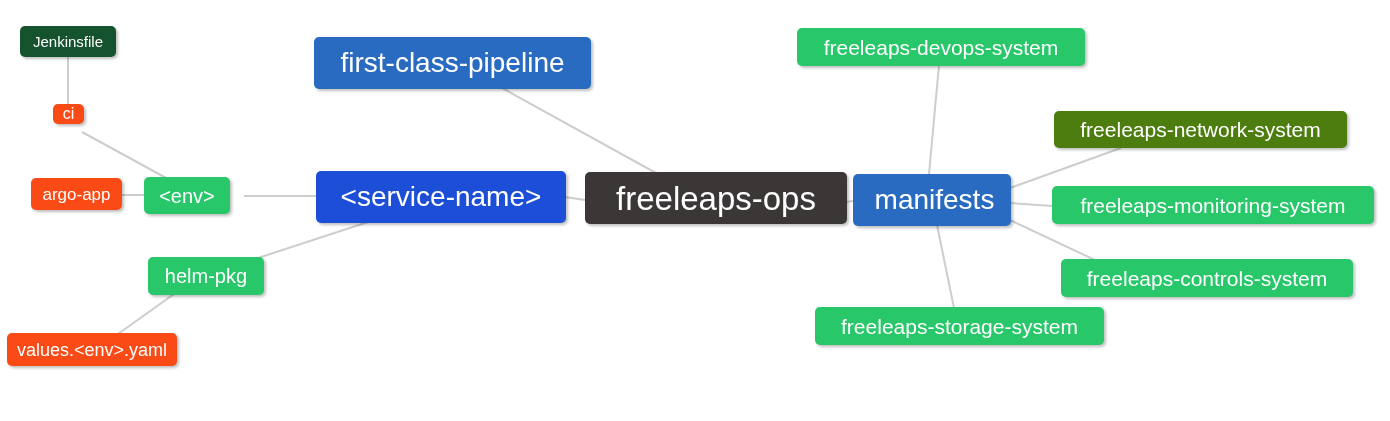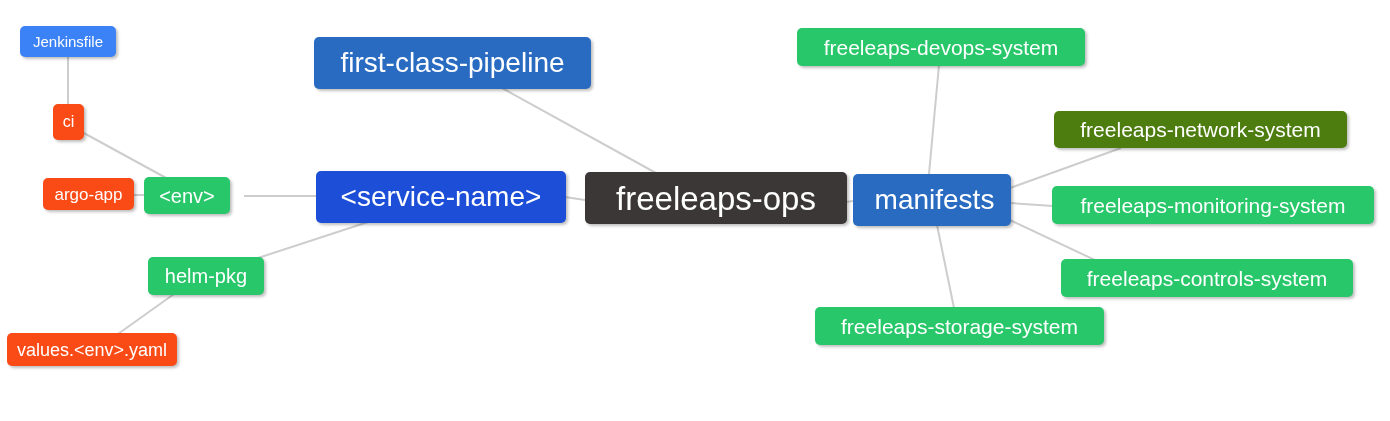--- a/index.html
+++ b/index.html
@@ -51,23 +51,23 @@
     <line x1="502" y1="88" x2="656" y2="173" stroke="#CDCDCD"></line>
     <line x1="565" y1="197" x2="585" y2="200" stroke="#CDCDCD"></line>
     <line x1="846" y1="202" x2="853" y2="201" stroke="#CDCDCD"></line>
     <line x1="929" y1="174" x2="939" y2="65" stroke="#CDCDCD"></line>
     <line x1="1010" y1="188" x2="1121" y2="148" stroke="#CDCDCD"></line>
     <line x1="1010" y1="203" x2="1053" y2="206" stroke="#CDCDCD"></line>
     <line x1="1010" y1="220" x2="1097" y2="261" stroke="#CDCDCD"></line>
     <line x1="937" y1="225" x2="954" y2="308" stroke="#CDCDCD"></line>
   </svg>
 
-  <div class="node" style="left: 20px; top: 26px; width: 96px; height: 31px; font-size: 15px; background-color: #3b82f6;">Jenkinsfile</div>
-  <div class="node" style="left: 53px; top: 104px; width: 31px; height: 36px; font-size: 16px; background-color: rgb(250, 74, 22);">ci</div>
-  <div class="node" style="left: 31px; top: 178px; width: 91px; height: 32px; font-size: 17px; background-color: rgb(250, 74, 22); margin-left: 12px;">argo-app</div>
+  <div class="node" style="left: 20px; top: 26px; width: 96px; height: 31px; font-size: 15px; background-color: #14532d;">Jenkinsfile</div>
+  <div class="node" style="left: 53px; top: 104px; width: 31px; height: 20px; font-size: 16px; background-color: rgb(250, 74, 22);">ci</div>
+  <div class="node" style="left: 31px; top: 178px; width: 91px; height: 32px; font-size: 17px; background-color: rgb(250, 74, 22);">argo-app</div>
   <div class="node" style="left: 144px; top: 177px; width: 86px; height: 37px; font-size: 20px; background-color: rgb(39, 199, 106);">&lt;env&gt;</div>
   <div class="node" style="left: 314px; top: 37px; width: 277px; height: 52px; font-size: 28px; background-color: rgb(42, 107, 194);">first-class-pipeline</div>
   <div class="node" style="left: 316px; top: 171px; width: 250px; height: 52px; font-size: 28px; background-color: #1d4ed8;">&lt;service-name&gt;</div>
   <div class="node" style="left: 585px; top: 172px; width: 262px; height: 52px; font-size: 33px; background-color: rgb(59, 55, 55);">freeleaps-ops</div>
   <div class="node" style="left: 853px; top: 174px; width: 158px; height: 52px; font-size: 28px; background-color: rgb(42, 107, 194); padding-left: 11px;">manifests</div>
   <div class="node" style="left: 797px; top: 28px; width: 288px; height: 38px; font-size: 21px; background-color: rgb(39, 199, 106);">freeleaps-devops-system</div>
   <div class="node" style="left: 1054px; top: 111px; width: 293px; height: 37px; font-size: 21px; background-color: #4d7c0f;">freeleaps-network-system</div>
   <div class="node" style="left: 1052px; top: 186px; width: 322px; height: 38px; font-size: 21px; background-color: rgb(39, 199, 106);">freeleaps-monitoring-system</div>
   <div class="node" style="left: 1061px; top: 259px; width: 292px; height: 38px; font-size: 21px; background-color: rgb(39, 199, 106);">freeleaps-controls-system</div>
   <div class="node" style="left: 815px; top: 307px; width: 289px; height: 38px; font-size: 21px; background-color: rgb(39, 199, 106);">freeleaps-storage-system</div>

